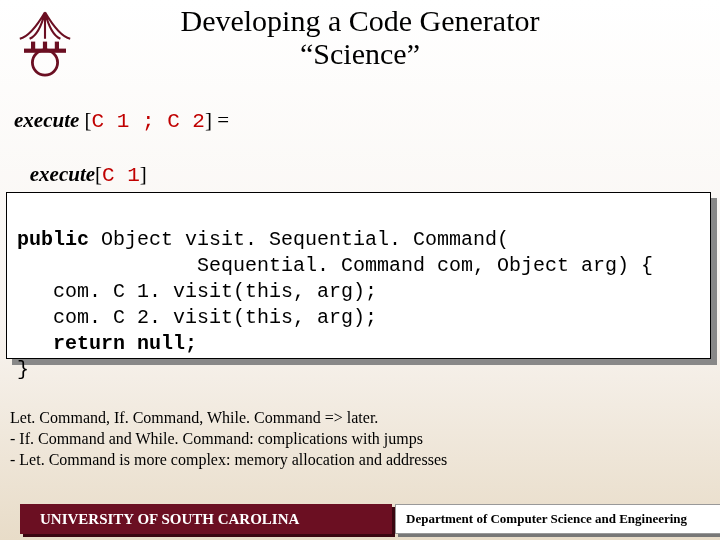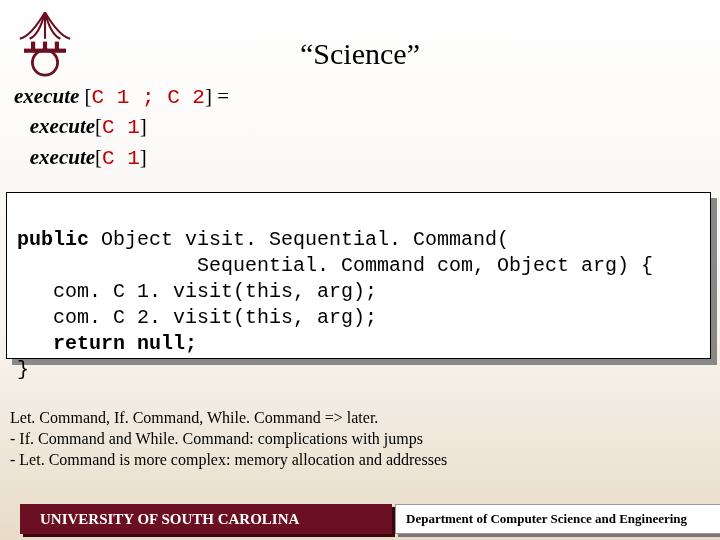--- a/index.html
+++ b/index.html
@@ -28,21 +28,21 @@
   .spec {
     position: absolute;
     top: 82px;
     left: 14px;
     font-size: 21px;
     line-height: 1.35;
   }
   .spec .exec { font-style: italic; font-weight: bold; }
   .spec .mono { font-family: "Courier New", monospace; }
   .spec .c1 { color: #c00000; }
-  .spec .row { white-space: pre; }
+  .spec .row { white-space: pre; margin-top: 24px; }
   .codebox-wrap {
     position: absolute;
     top: 192px;
     left: 6px;
     width: 708px;
     height: 170px;
   }
   .codebox-shadow {
     position: absolute;
     top: 6px; left: 6px; right: -3px; bottom: -3px;
@@ -122,21 +122,21 @@
     <circle cx="50" cy="78" r="18" fill="none" stroke="#6b0f22" stroke-width="4"></circle>
     <rect x="20" y="58" width="60" height="6" fill="#6b0f22"></rect>
     <rect x="30" y="48" width="6" height="12" fill="#6b0f22"></rect>
     <rect x="47" y="48" width="6" height="12" fill="#6b0f22"></rect>
     <rect x="64" y="48" width="6" height="12" fill="#6b0f22"></rect>
     <path d="M50 6 Q30 40 14 44 M50 6 Q70 40 86 44 M50 6 Q42 38 28 44 M50 6 Q58 38 72 44 M50 6 L50 44" stroke="#6b0f22" stroke-width="3" fill="none"></path>
   </svg>
 </div>
 
 <div class="title">
-  <br>
+  <span>Developing a Code Generator</span><br>
   <span>“Science”</span>
 </div>
 
 <div class="spec">
   <div class="row"><span class="exec">execute</span><span> [</span><span class="mono c1">C 1 ; C 2</span><span>] =</span></div>
   <div class="row">   <span class="exec">execute</span><span>[</span><span class="mono c1">C 1</span><span>]</span></div>
   <div class="row">   <span class="exec">execute</span><span>[</span><span class="mono c1">C 1</span><span>]</span></div>
 </div>
 
 <div class="codebox-wrap">

